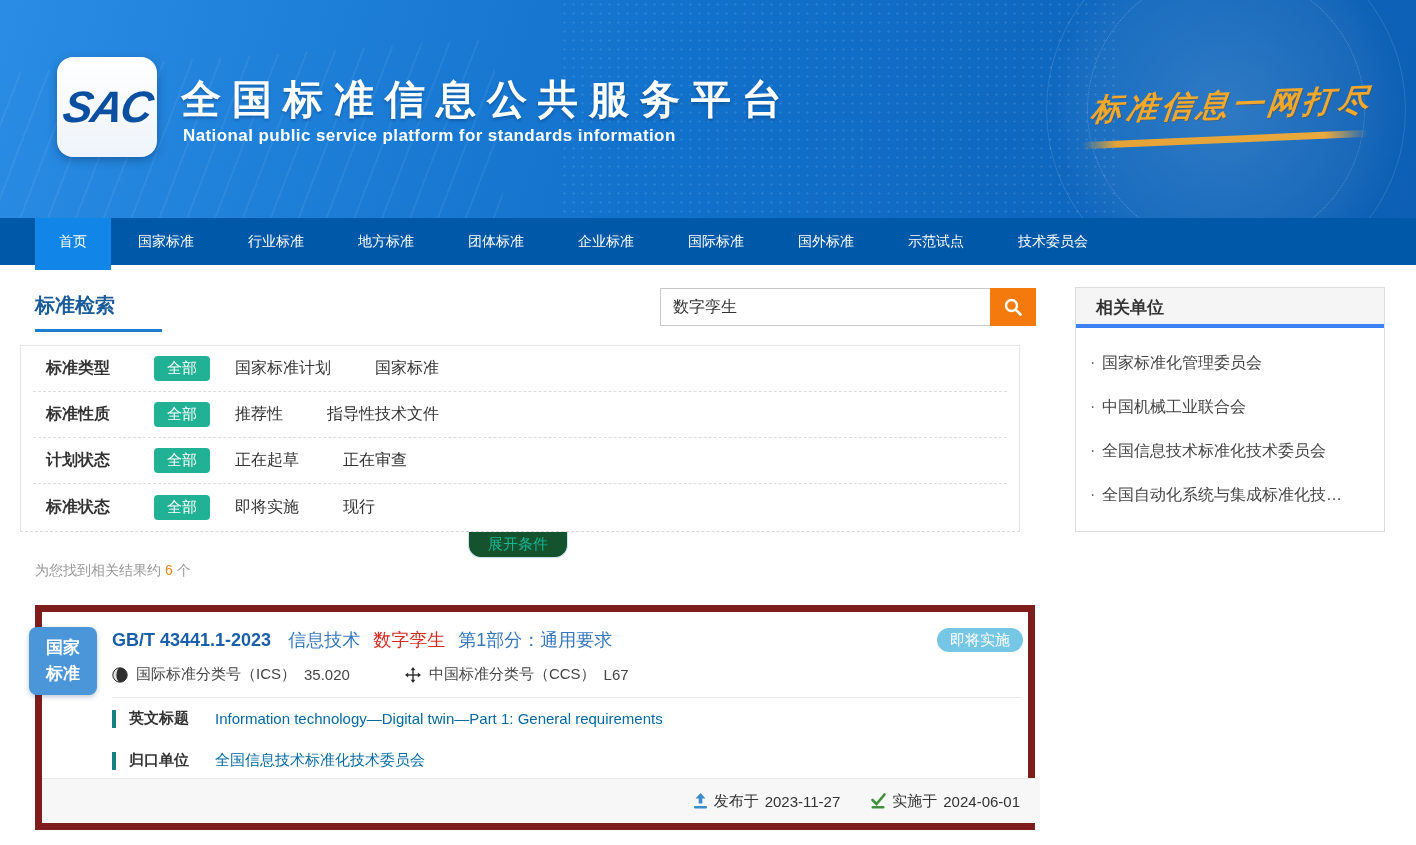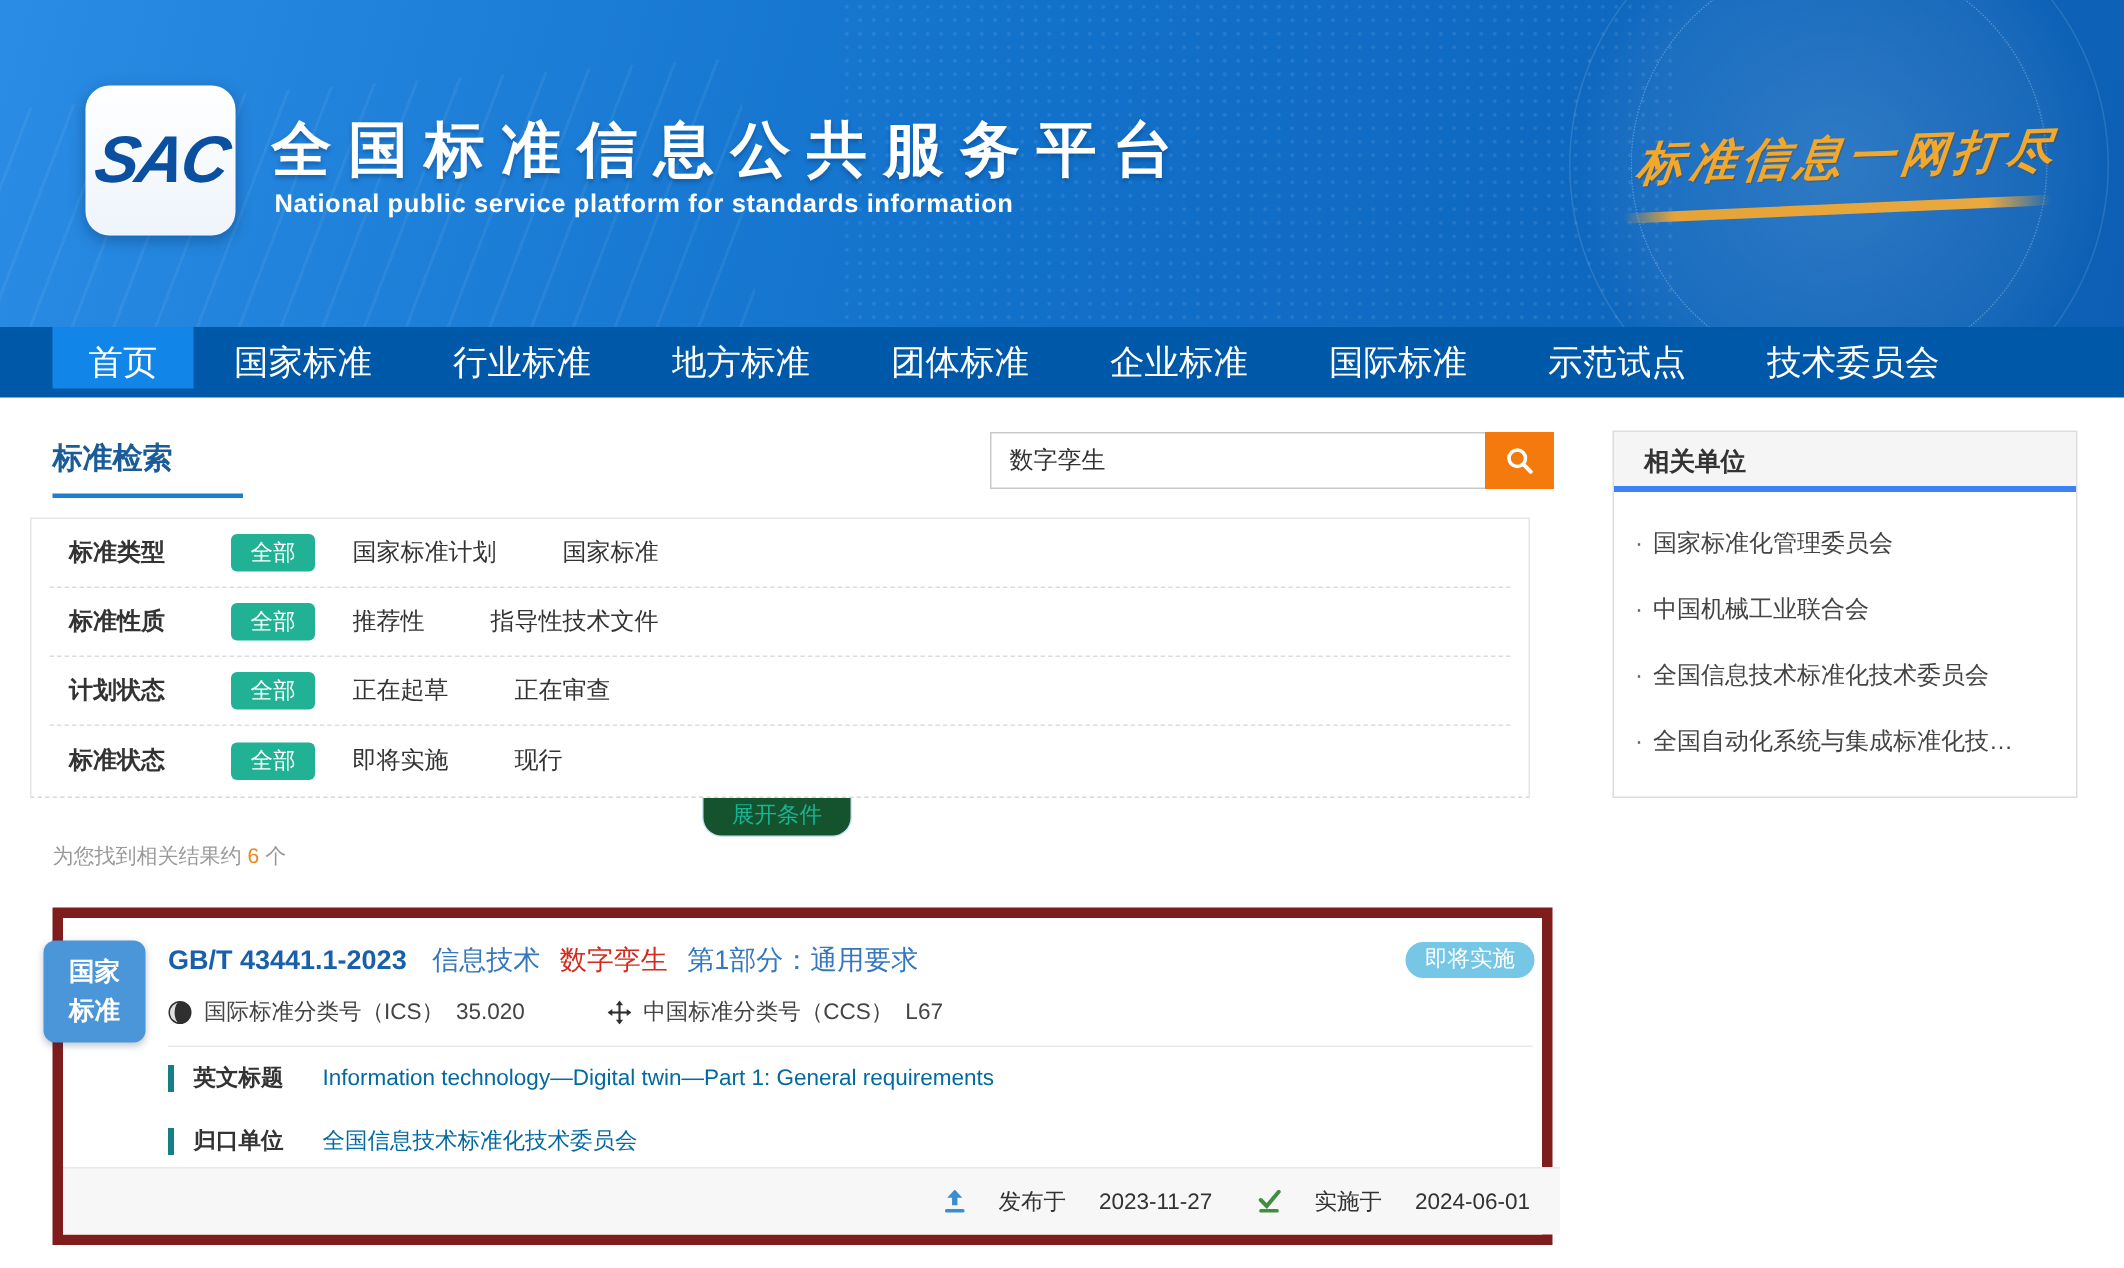--- a/index.html
+++ b/index.html
@@ -26,21 +26,21 @@
     text-shadow:0 2px 3px rgba(0,40,90,.35); white-space:nowrap; }
   .title-en { position:absolute; left:183px; top:126px; color:#fff; font-size:17px; font-weight:bold; letter-spacing:.4px; white-space:nowrap; }
   .slogan { position:absolute; left:1092px; top:84px; color:#f3a82a; font-family:"DejaVu Serif",serif; font-style:italic;
     font-weight:bold; font-size:31px; letter-spacing:4px; transform:skewX(-8deg) rotate(-2deg); white-space:nowrap;
     text-shadow:1px 1px 0 rgba(120,60,0,.3); }
   .slogan-stroke { position:absolute; left:1082px; top:136px; width:286px; height:7px; border-radius:4px;
     background:linear-gradient(90deg, transparent 0, #e5a338 12%, #eaa93c 85%, transparent 100%); transform:rotate(-2.5deg); }
 
   
   .nav { position:absolute; left:0; top:218px; width:1416px; height:47px; background:#0059a8; display:flex; padding-left:35px; }
-  .nav-item { height:41px; line-height:47px; color:#fff; font-size:23px; padding:0 27px; cursor:pointer; white-space:nowrap; }
+  .nav-item { height:52px; line-height:47px; color:#fff; font-size:14px; padding:0 27px; cursor:pointer; white-space:nowrap; }
   .nav-item.active { background:#1286e8; padding:0 24px; }
 
   
   .section-title { position:absolute; left:35px; top:292px; font-size:20px; font-weight:bold; color:#1a5c99; }
   .section-title-underline { position:absolute; left:35px; top:329px; width:127px; height:3px; background:#1f7ecb; }
   .search-input { position:absolute; left:660px; top:288px; width:330px; height:38px; border:1px solid #c9c9c9; border-right:none;
     padding:0 12px; font-size:16px; color:#333; font-family:inherit; outline:none; }
   .search-btn { position:absolute; left:990px; top:288px; width:46px; height:38px; background:#f57a0d; border:none; cursor:pointer;
     display:flex; align-items:center; justify-content:center; }
 
@@ -80,21 +80,21 @@
   .card-meta .grp + .grp { margin-left:55px; }
   .card-sep { position:absolute; left:70px; top:85px; width:910px; height:1px; background:#e9e9e9; }
   .attr-row { position:absolute; left:70px; font-size:15px; display:flex; align-items:center; }
   .attr-row .bar { width:4px; height:18px; background:#157f86; margin-right:13px; }
   .attr-row .lbl { color:#333;font-weight:bold; }
   .attr-row .val { color:#0369a1; margin-left:26px; }
   .row-en { top:97px; }
   .row-dept { top:139px; }
   .card-footer { position:absolute; left:0; bottom:0; width:998px; height:45px; background:#f7f7f7; border-top:1px solid #e9e9e9;
     display:flex; align-items:center; justify-content:flex-end; padding-right:20px; gap:30px; font-size:15px; color:#333; }
-  .card-footer .date-grp { display:flex; align-items:center; gap:22px; }
+  .card-footer .date-grp { display:flex; align-items:center; gap:6px; }
 
   
   .sidebar { position:absolute; left:1075px; top:287px; width:310px; height:245px; border:1px solid #ddd; background:#fff; }
   .sidebar-head { height:40px; background:#f5f5f5; border-bottom:4px solid #3b82f6; font-size:17px; font-weight:bold; color:#333;
     line-height:39px; padding-left:20px; }
   .sidebar-list { padding:13px 14px 0 14px; }
   .sidebar-item { font-size:16px; color:#444; line-height:22px; padding:11px 0 11px 12px; position:relative; cursor:pointer;
     white-space:nowrap; overflow:hidden; text-overflow:ellipsis; }
   .sidebar-item:before { content:"·"; position:absolute; left:0; color:#666; }
 
@@ -119,20 +119,21 @@
   </div>
 
   <div class="nav">
     <div class="nav-item active">首页</div>
     <div class="nav-item">国家标准</div>
     <div class="nav-item">行业标准</div>
     <div class="nav-item">地方标准</div>
     <div class="nav-item">团体标准</div>
     <div class="nav-item">企业标准</div>
     <div class="nav-item">国际标准</div>
+    <div class="nav-item">国外标准</div>
     <div class="nav-item">示范试点</div>
     <div class="nav-item">技术委员会</div>
   </div>
 
   <div class="section-title">标准检索</div>
   <div class="section-title-underline"></div>
   <input class="search-input" type="text" value="数字孪生" style="">
   <button class="search-btn">
     <span>
       <svg width="20" height="20" viewBox="0 0 20 20">

